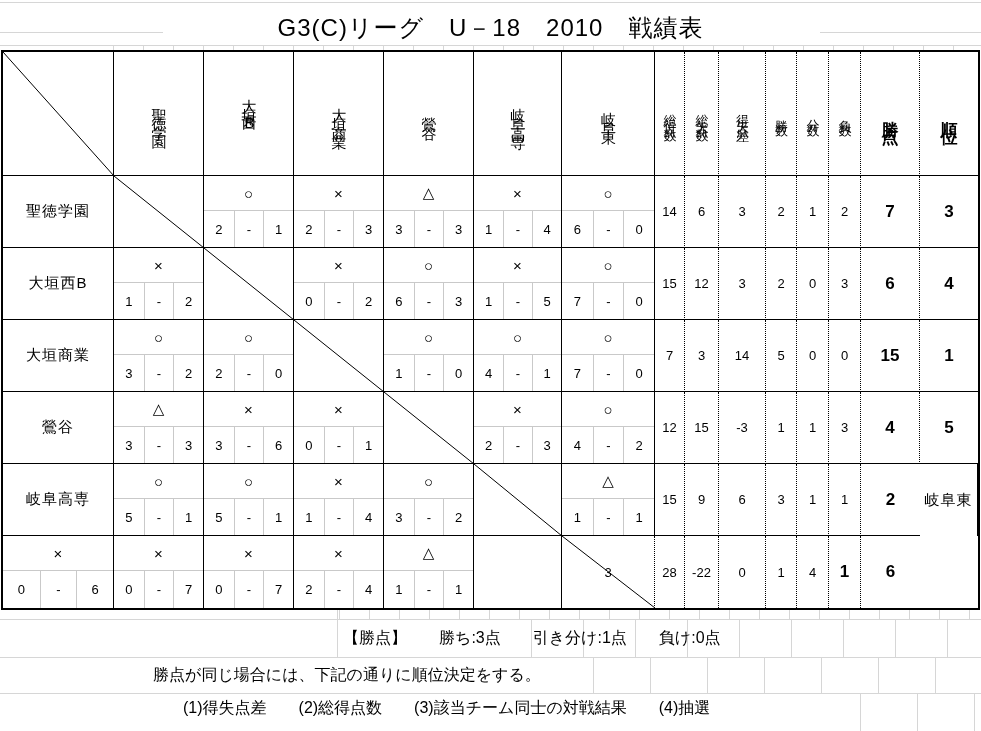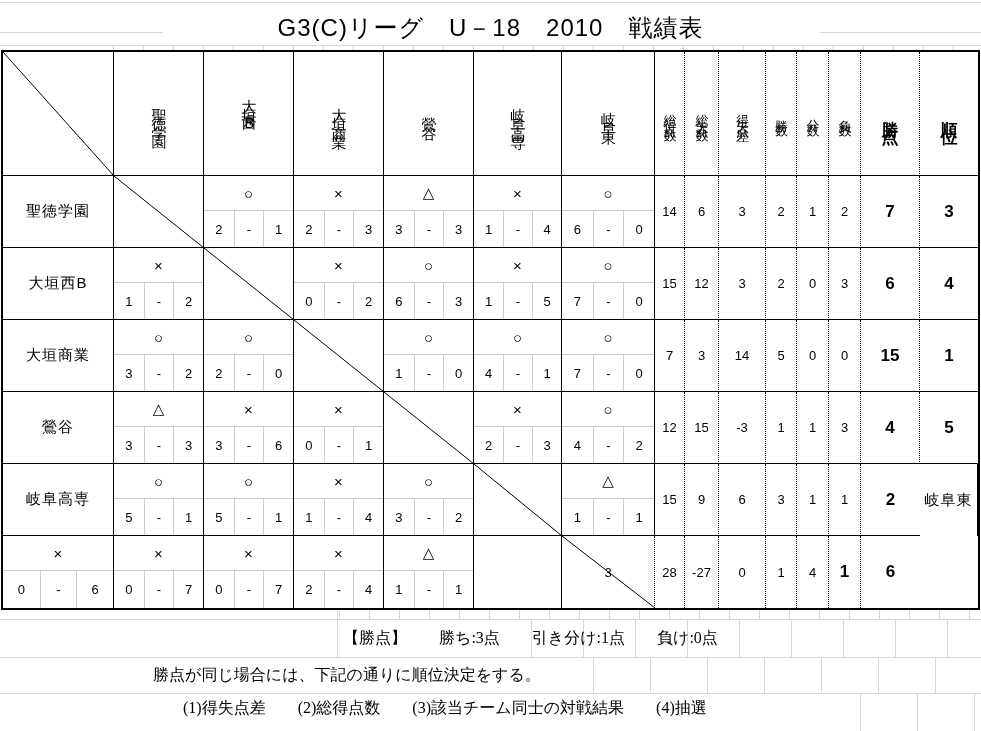--- a/index.html
+++ b/index.html
@@ -103,21 +103,20 @@
   }
 
   
   .fr {
     position: absolute;
     left: 0; width: 100%;
     font-size: 16px;
     display: flex; align-items: center;
     white-space: pre;
     z-index: 3;
-    font-family: Liberation Serif, serif;
   }
   #f1 { top: 619px; height: 38px; padding-left: 343px; }
   #f2 { top: 657px; height: 36px; padding-left: 153px; text-align: right; }
   #f3 { top: 693px; height: 30px; padding-left: 183px; }
 </style>
 </head>
 <body>
 
 <div>
   <div class="gl" style="top:2px; left:0; width:981px; height:1px;"></div>
@@ -439,21 +438,21 @@
       <div class="sym">△</div>
       <div class="score">
         <span>1</span>
         <span>-</span>
         <span>1</span>
       </div>
     </div>
     <div class="c bR"></div>
     <div class="c sv bRd">3</div>
     <div class="c sv bRd">28</div>
-    <div class="c sv bRd">-27</div>
+    <div class="c sv bRd">-22</div>
     <div class="c sv bRd">0</div>
     <div class="c sv bRd">1</div>
     <div class="c sv bRd">4</div>
     <div class="c sv big bRd">1</div>
     <div class="c sv big">6</div>
   </div>
 
 <svg class="diagsvg" width="975" height="556" viewBox="0 0 975 556">
   <line x1="0" y1="0" x2="111" y2="124" stroke="#000" stroke-width="1"></line>
   <polyline points="111,124 201,196 291,268 381,340 471,412 559,484 652,556" fill="none" stroke="#000" stroke-width="1"></polyline>

